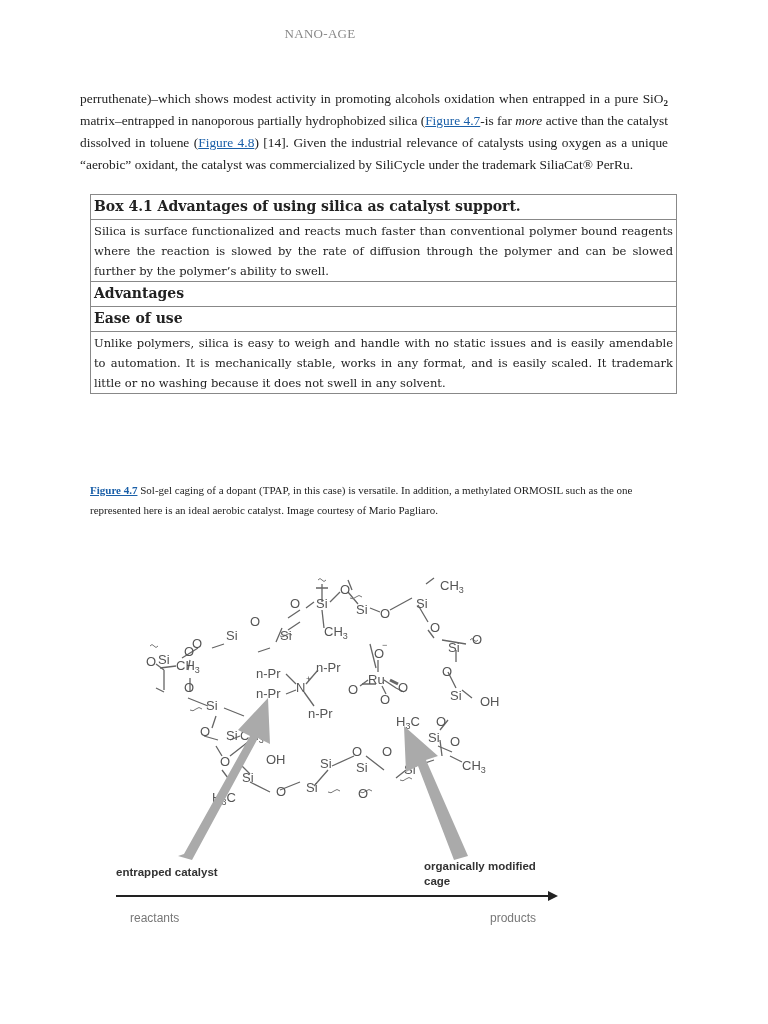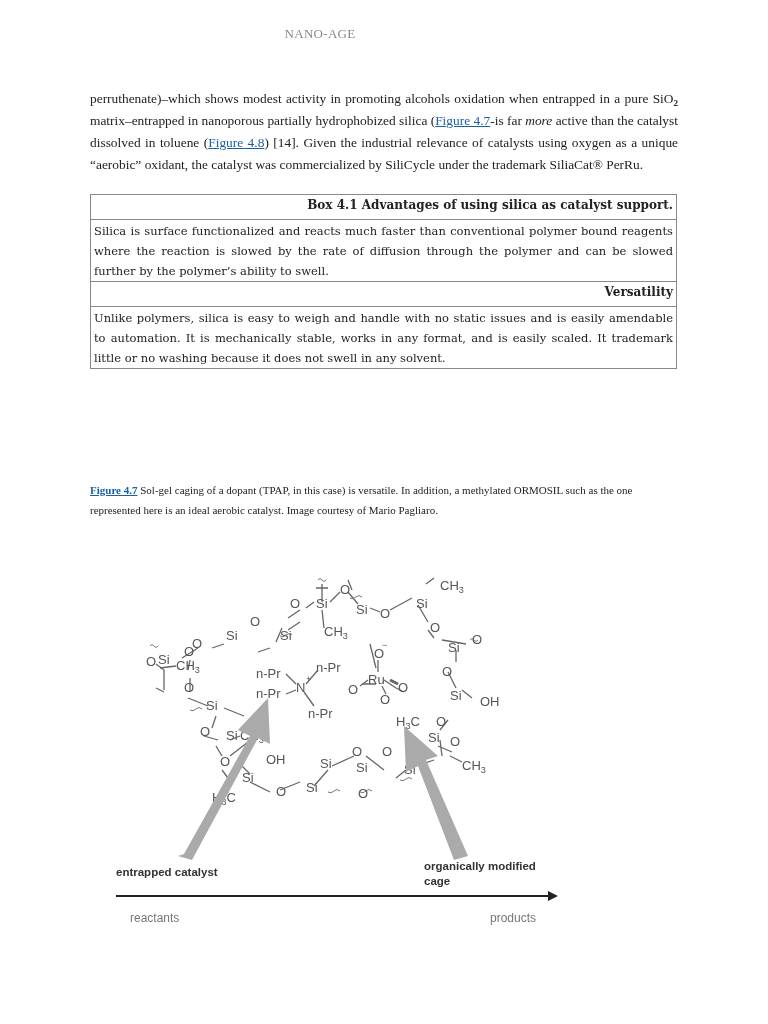--- a/index.html
+++ b/index.html
@@ -1,28 +1,28 @@
 <!DOCTYPE html>
 <html><head>
 <meta charset="utf-8">
 <style>
   html, body { margin: 0; padding: 0; background: #ffffff; }
   body { width: 768px; height: 1024px; position: relative; overflow: hidden;
          font-family: "DejaVu Serif", "Liberation Serif", serif; color: #222; }
   .header { position: absolute; top: 26px; left: 0; width: 640px; text-align: center;
             font-family: "Liberation Serif", serif; font-size: 13px; color: #888; letter-spacing: 0.3px; }
-  .para { position: absolute; left: 90px; width: 588px; top: 88px;
+  .para { position: absolute; left: 80px; width: 588px; top: 88px;
           font-family: "Liberation Serif", serif; font-size: 13.4px; line-height: 22px; text-align: justify; }
   .para a, .caption a { color: #1a5fa8; text-decoration: underline; }
   .para i { font-style: italic; }
   .para sub { font-size: 9px; vertical-align: -3px; line-height: 0; font-weight: bold; }
   .box { position: absolute; left: 90px; top: 194px; width: 587px; border-collapse: collapse;
          font-family: "DejaVu Serif", serif; font-size: 11.5px; }
   .box td { border: 1px solid #888; padding: 4px 3px; vertical-align: top; }
-  .box .h { font-weight: bold; font-size: 12px; height: 16px; padding-top: 3px; padding-bottom: 5px; text-align: right; }
+  .box .h { font-weight: bold; font-size: 14px; height: 16px; padding-top: 3px; padding-bottom: 5px; }
   .box .b { line-height: 20px; text-align: justify; padding-top: 1px; padding-bottom: 0; }
   .caption { position: absolute; left: 90px; top: 480px; width: 580px;
              font-family: "Liberation Serif", serif; font-size: 11px; line-height: 20px; }
   .caption .figlabel { font-weight: bold; }
   .figure { position: absolute; left: 100px; top: 560px; width: 480px; height: 380px; }
   .figure svg { width: 480px; height: 380px; }
   .chem { font-family: "Liberation Sans", sans-serif; font-size: 13px; fill: #555; }
   .chem-s { font-family: "Liberation Sans", sans-serif; font-size: 9px; fill: #555; }
   .lbl-b { font-family: "Liberation Sans", sans-serif; font-size: 11.5px; font-weight: bold; fill: #333; }
   .lbl { font-family: "Liberation Sans", sans-serif; font-size: 12px; fill: #777; }
@@ -40,21 +40,24 @@
 
 <table class="box">
   <tbody>
       <tr>
         <td class="h">Box 4.1 Advantages of using silica as catalyst support.</td>
       </tr>
   <tr>
         <td class="b">Silica is surface functionalized and reacts much faster than conventional polymer bound reagents where the reaction is slowed by the rate of diffusion through the polymer and can be slowed further by the polymer’s ability to swell.</td>
       </tr>
   <tr>
-        <td class="h">Versatility</td>
+        <td class="h">Advantages</td>
+      </tr>
+  <tr>
+        <td class="h">Ease of use</td>
       </tr>
   <tr>
         <td class="b">Unlike polymers, silica is easy to weigh and handle with no static issues and is easily amendable to automation. It is mechanically stable, works in any format, and is easily scaled. It trademark little or no washing because it does not swell in any solvent.</td>
       </tr>
 </tbody>
   </table>
 
 <div class="caption">
   <a href="#" class="figlabel">Figure 4.7</a><span> Sol-gel caging of a dopant (TPAP, in this case) is versatile. In addition, a methylated ORMOSIL such as the one represented here is an ideal aerobic catalyst. Image courtesy of Mario Pagliaro.</span>
 </div>

